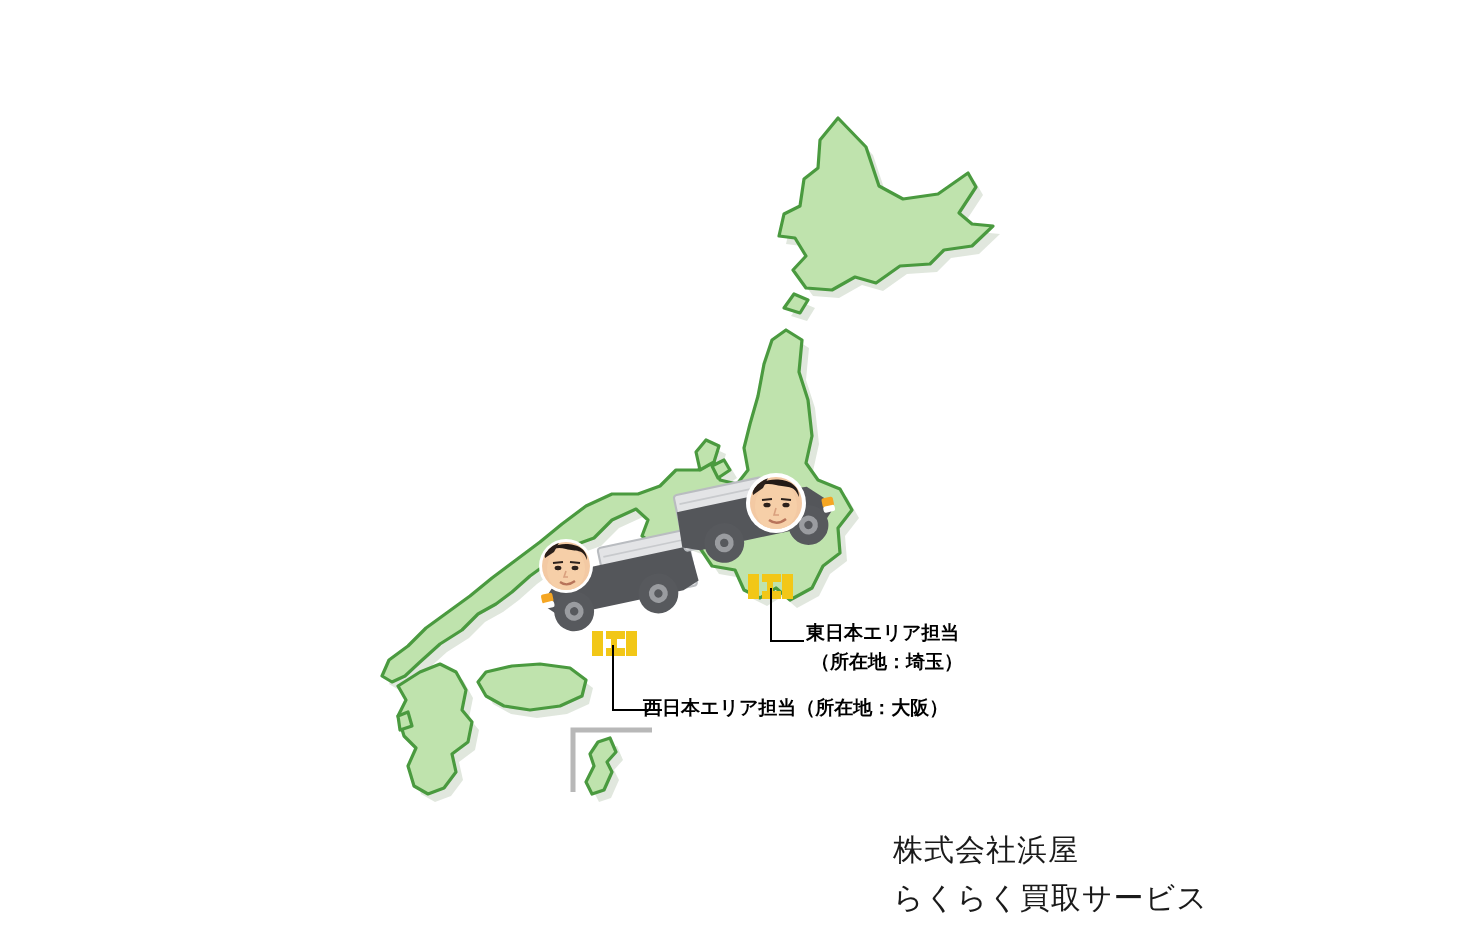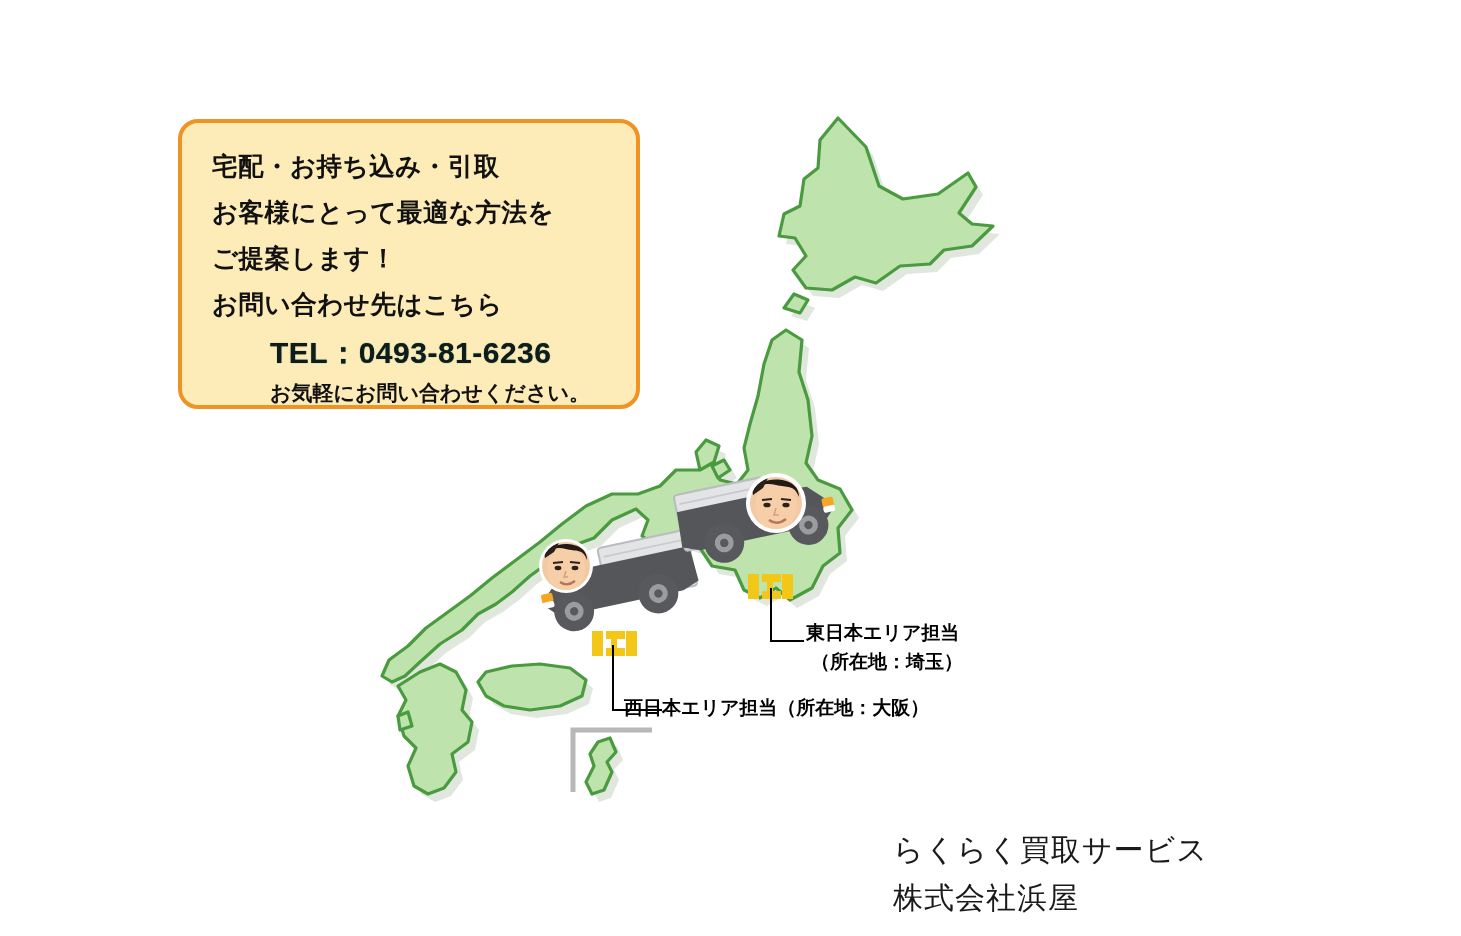--- a/index.html
+++ b/index.html
@@ -81,21 +81,21 @@
     position: absolute;
     font-size: 19px;
     font-weight: bold;
     line-height: 20px;
     color: #000000;
     white-space: nowrap;
     letter-spacing: 0px;
   }
   #label-east-main  { left: 806px; top: 623px; }
   #label-east-sub   { left: 811px; top: 652px; }
-  #label-west-main  { left: 624px; top: 698px; }
+  #label-west-main  { left: 643px; top: 698px; }
 
   
   #footer-brand {
     position: absolute;
     left: 893px;
     top: 826px;
     width: 420px;
   }
   .brand-line {
     font-size: 30px;
@@ -264,33 +264,23 @@
     </g>
 
     <g stroke="#000000" stroke-width="2" fill="none">
       <path d="M771 588 L771 641 L804 641"></path>
     </g>
     <g stroke="#000000" stroke-width="2" fill="none">
       <path d="M613 645 L613 710 L662 710"></path>
     </g>
   </svg>
 
-  <div id="info-box">
-    <div id="info-lines">
-      <div class="info-line">宅配・お持ち込み・引取</div>
-      <div class="info-line">お客様にとって最適な方法を</div>
-      <div class="info-line">ご提案します！</div>
-      <div class="info-line">お問い合わせ先はこちら</div>
-      <div id="tel-line">TEL：0493-81-6236</div>
-      <div id="tel-note">お気軽にお問い合わせください。</div>
-    </div>
-  </div>
 
   <div class="area-label" id="label-east-main">東日本エリア担当</div>
   <div class="area-label" id="label-east-sub">（所在地：埼玉）</div>
   <div class="area-label" id="label-west-main">西日本エリア担当（所在地：大阪）</div>
 
   <div id="footer-brand">
+    <div class="brand-line">株式会社浜屋</div>
     <div class="brand-line">らくらく買取サービス</div>
-    <div class="brand-line">株式会社浜屋</div>
   </div>
 
 </div>
 
 </body></html>

